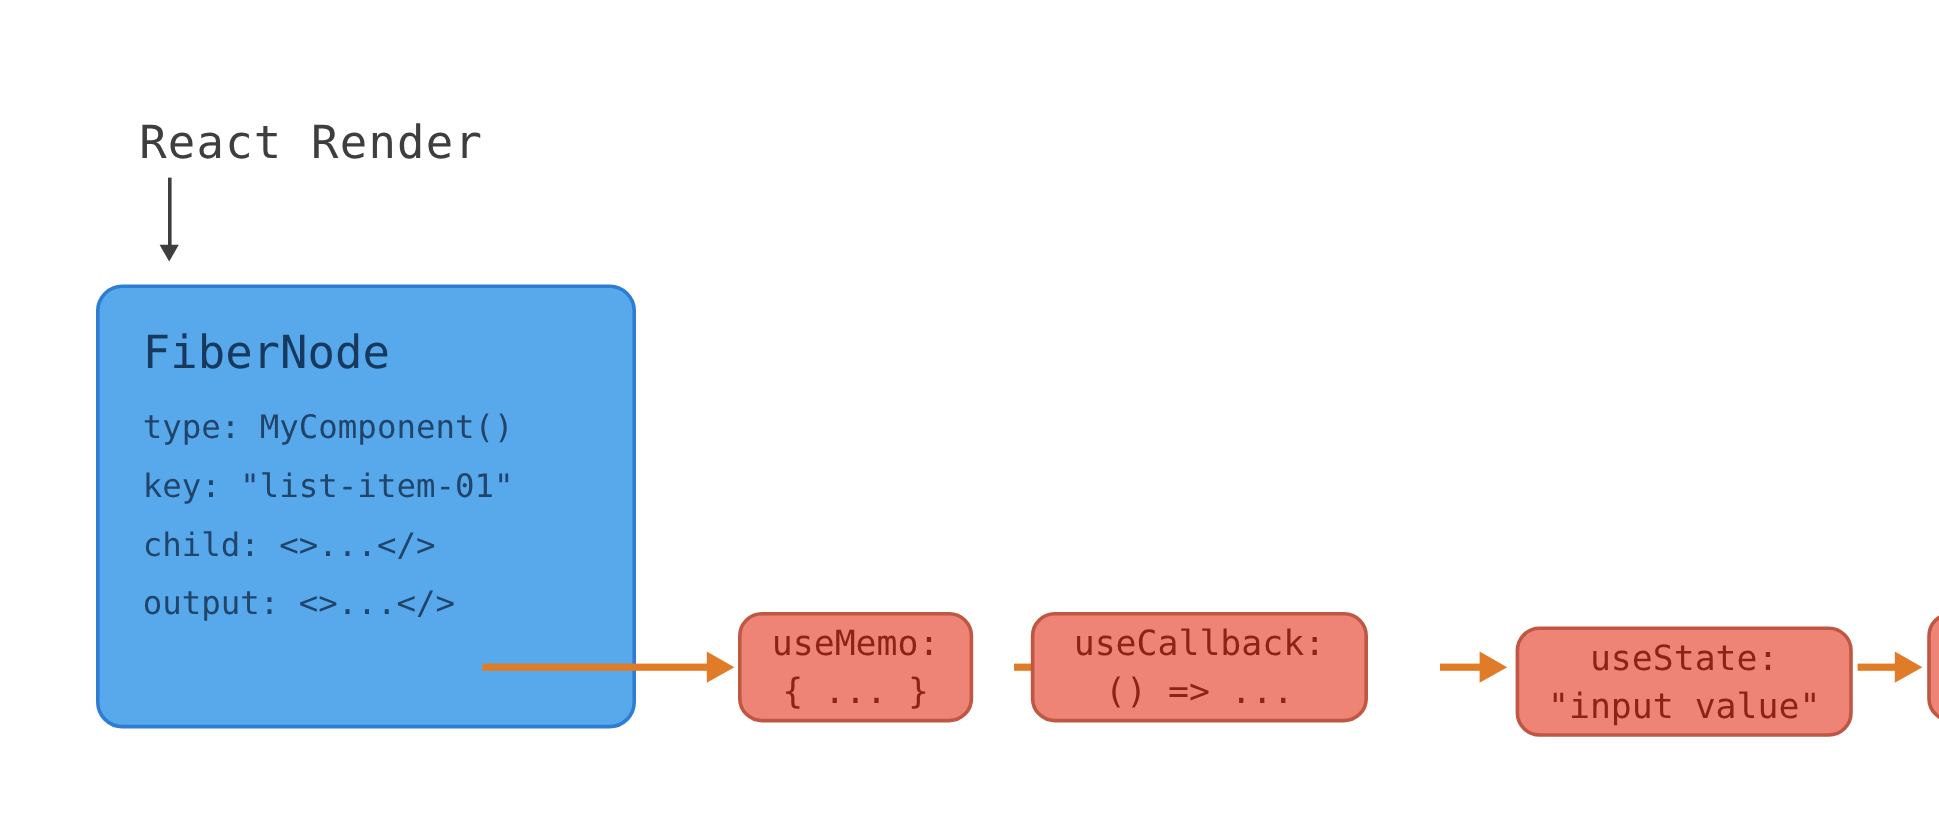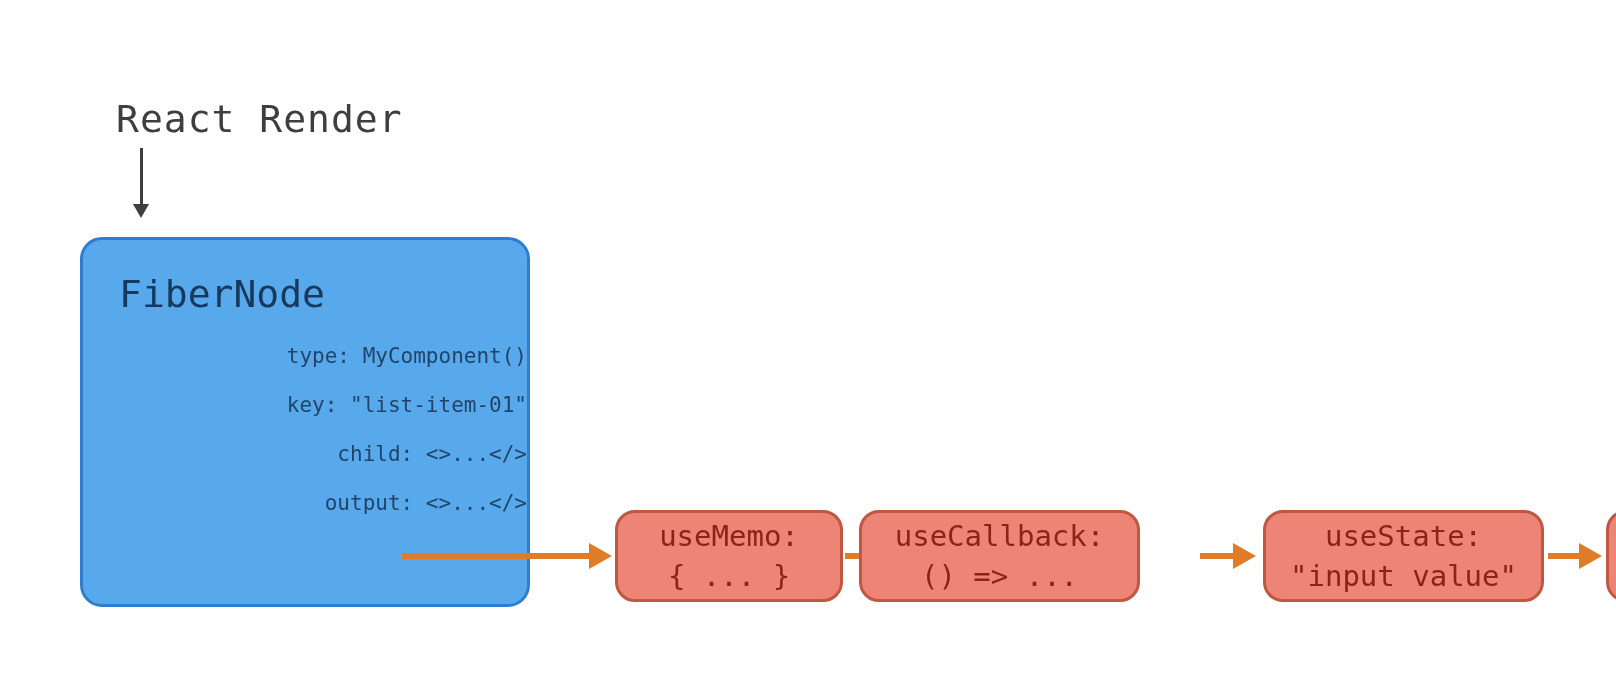--- a/index.html
+++ b/index.html
@@ -38,21 +38,21 @@
 
   
   .fiber-box{
     position:absolute;left:80px;top:237px;width:450px;height:370px;
     background:var(--blue-fill);
     border:3px solid var(--blue-border);
     border-radius:22px;
     padding:32px 0 0 36px;
   }
   .fiber-title{font-weight:normal;font-size:38px;color:var(--blue-title);margin-bottom:16px;}
-  .fiber-field{font-size:21px;line-height:49px;color:var(--blue-text);white-space:pre;text-align:right;}
+  .fiber-field{font-size:27px;line-height:49px;color:var(--blue-text);white-space:pre;}
   .memo-label{font-weight:bold;}
   .memo-square{
     display:inline-block;width:25px;height:25px;background:var(--orange);
     margin-left:26px;vertical-align:-3px;
   }
 
   
   .fa-shaft{position:absolute;top:553px;height:6px;background:var(--orange);}
   .fa-head{position:absolute;top:543px;width:0;height:0;
     border-top:13px solid transparent;border-bottom:13px solid transparent;
@@ -66,23 +66,23 @@
   
   .hook-box{
     position:absolute;top:510px;height:92px;
     background:var(--red-fill);
     border:3px solid var(--red-border);
     border-radius:20px;
     display:flex;flex-direction:column;align-items:center;justify-content:center;
     font-size:29px;line-height:40px;color:var(--red-text);
     white-space:pre;
   }
-  .hook-usememo{left:615px;width:228px;}
+  .hook-usememo{left:615px;width:196px;}
   .hook-usecallback{left:859px;width:281px;}
-  .hook-usestate{left:1263px;width:281px;}
+  .hook-usestate{left:1263px;width:281px;margin-top:12px;}
   .hook-partial{left:1606px;width:90px;}
 </style>
 </head>
 <body>
 
 <div class="stage">
 
   <div class="react-render-label">React Render</div>
 
   <div class="down-arrow">

